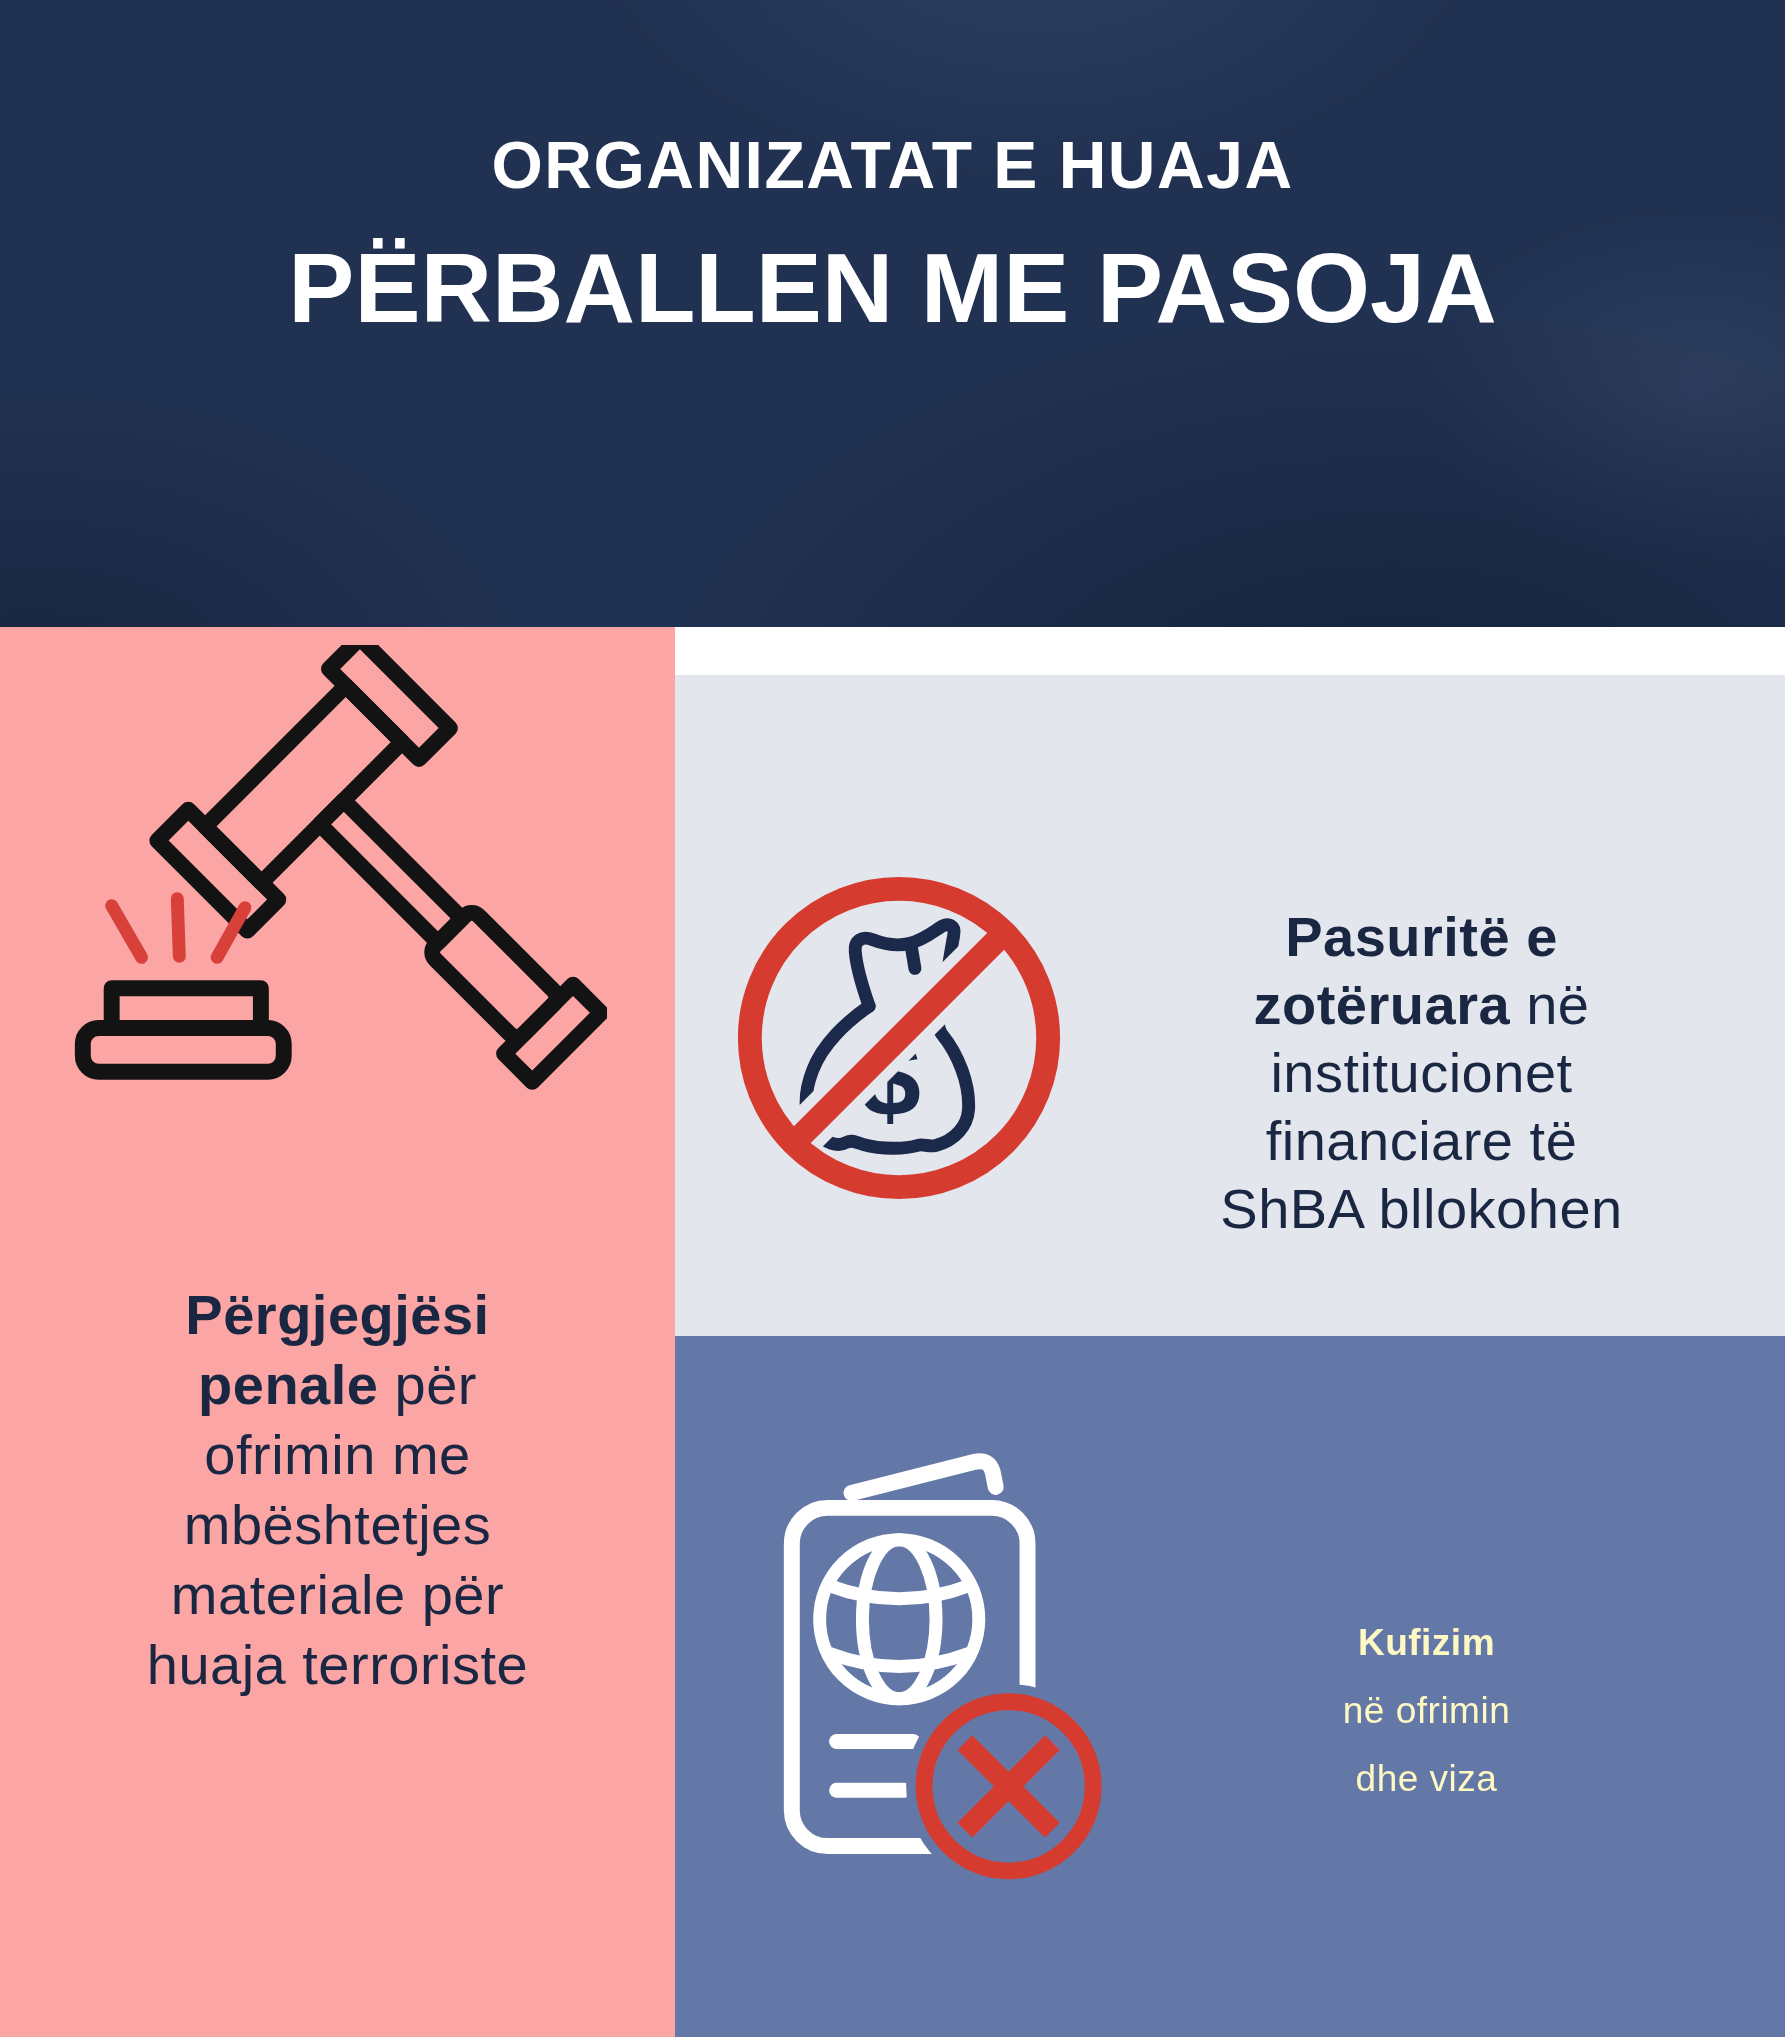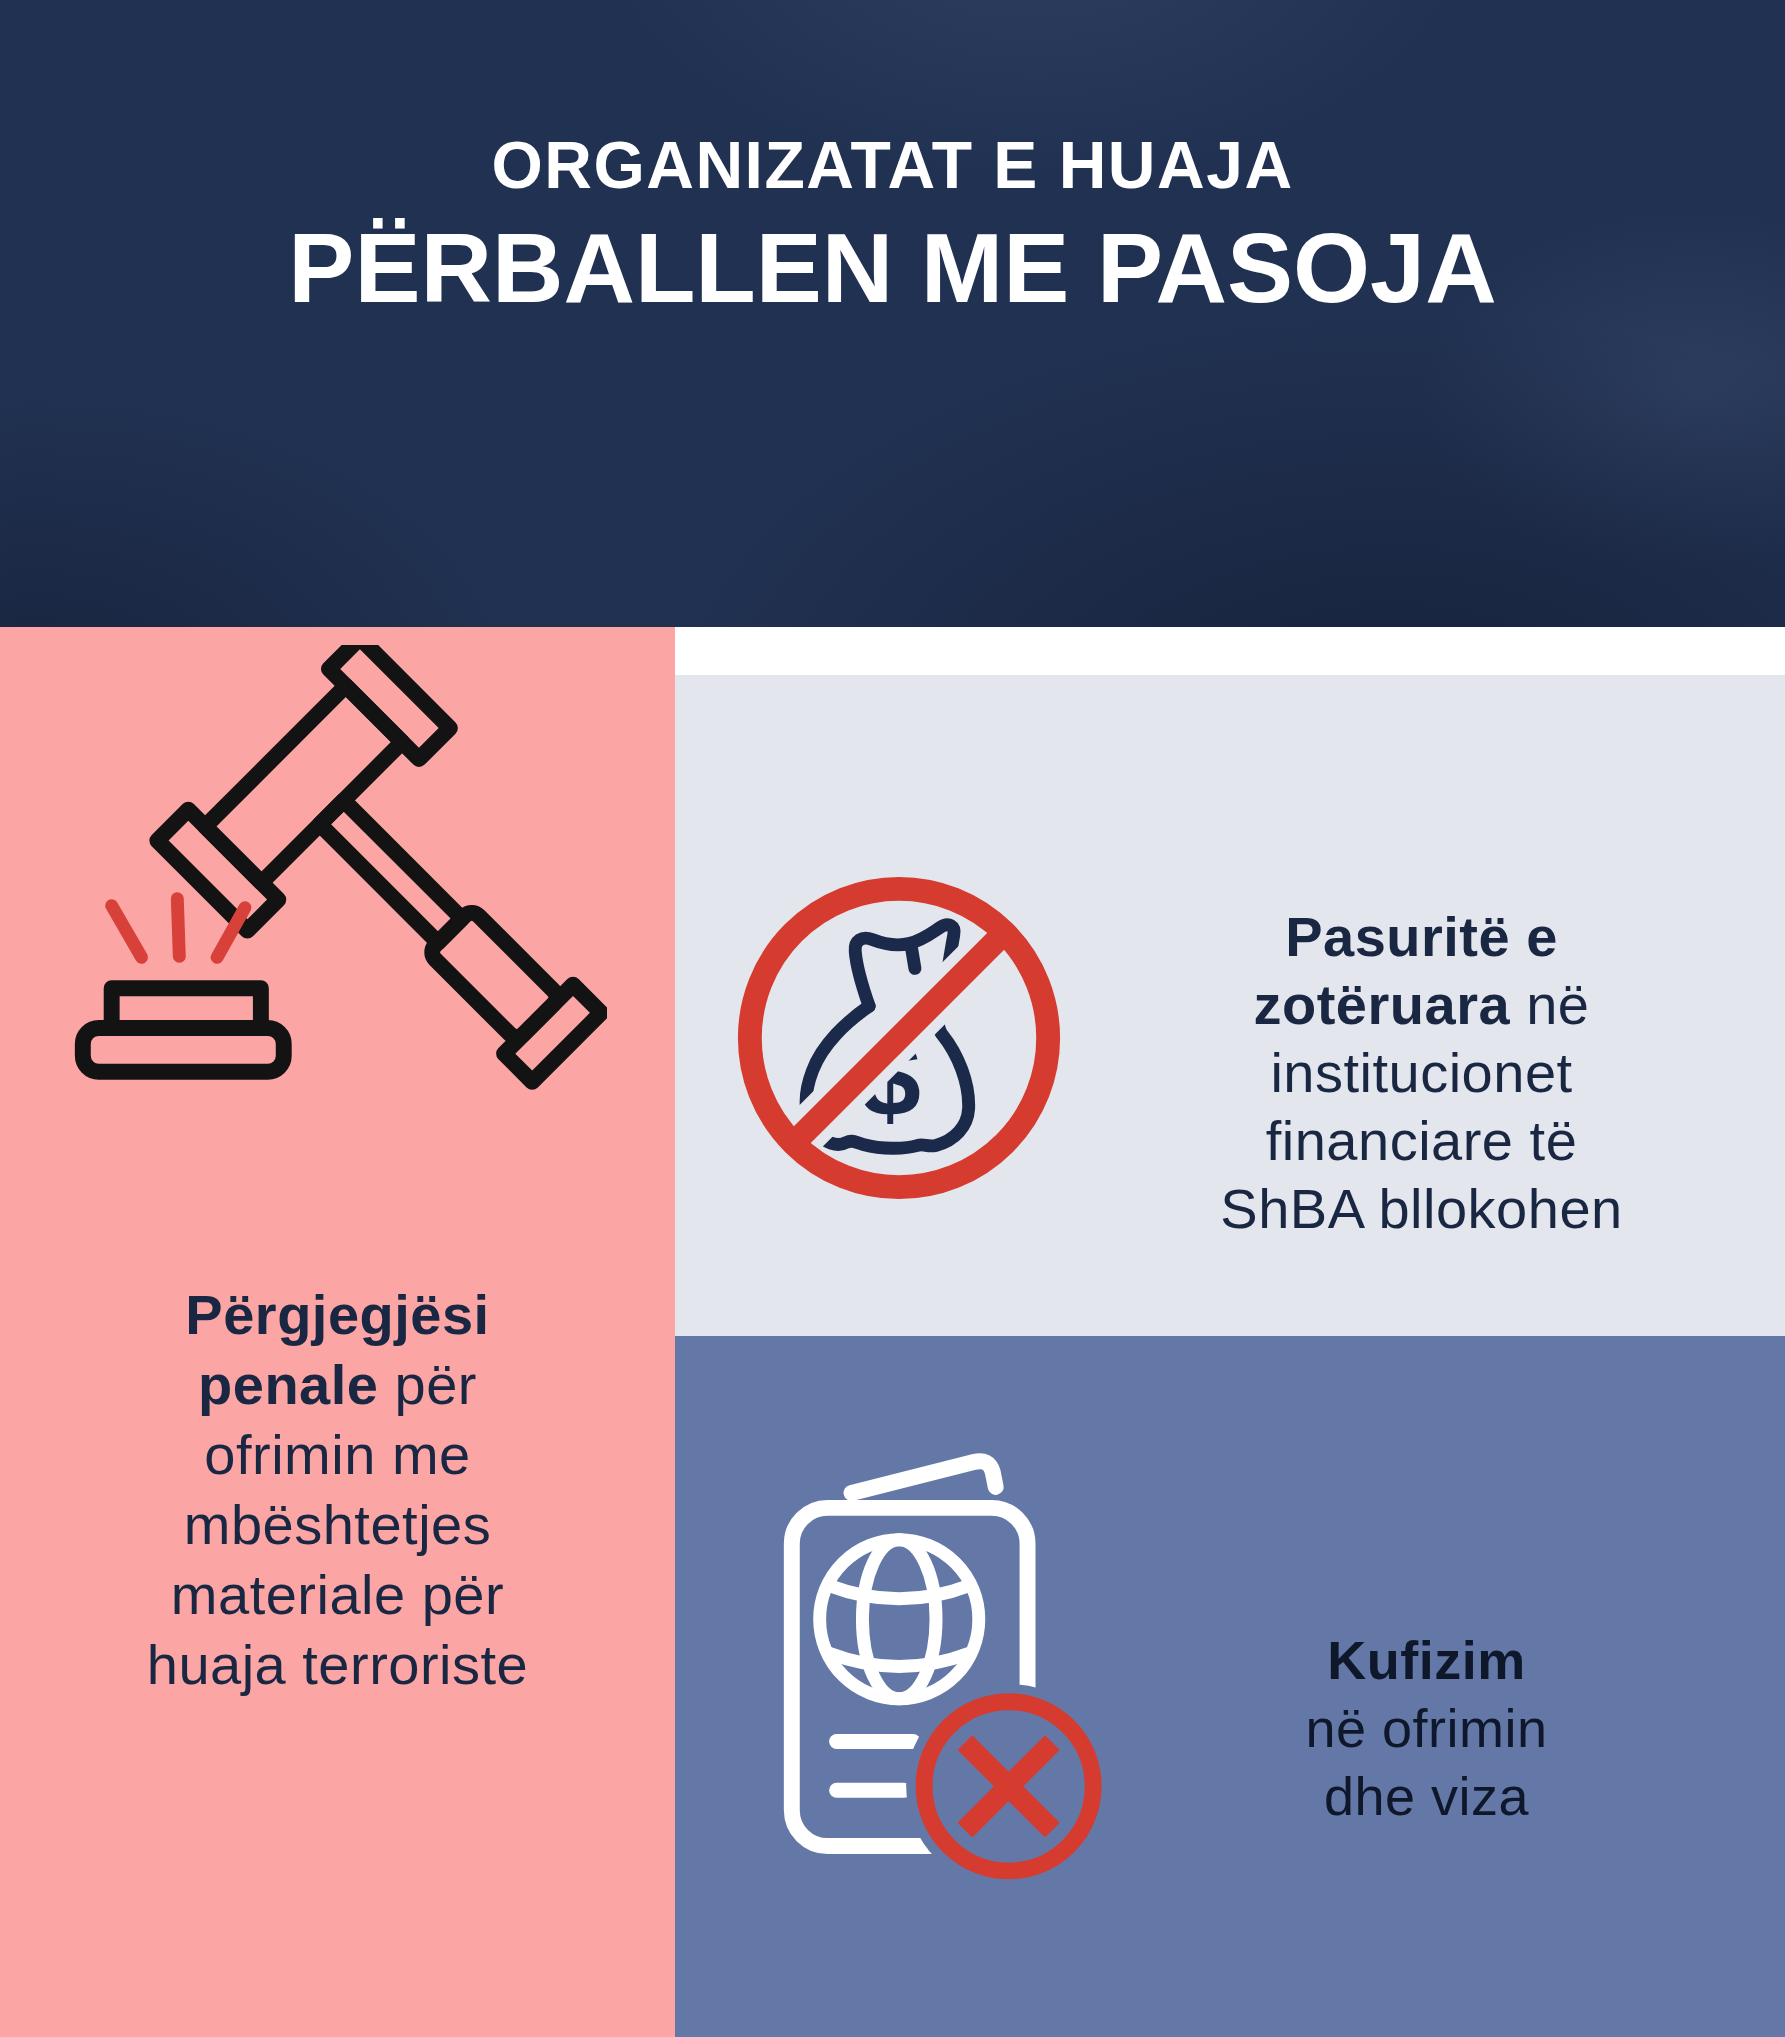--- a/index.html
+++ b/index.html
@@ -22,21 +22,21 @@
       #213151;
     color:#ffffff;
     text-align:center;
   }
   .header .titleblock{padding-top:127px;}
   .title-line{
     font-size:66px;font-weight:700;line-height:77px;letter-spacing:1.5px;
   }
   .subtitle{
     font-size:99px;font-weight:700;line-height:1.05;letter-spacing:0px;
-    margin-top:12px;
+    margin-top:32px;
   }
   
   .panel{position:absolute;}
   .panel-left{
     left:0;top:627px;width:675px;height:1411px;background:#fca5a5;
   }
   .panel-topright{
     left:675px;top:627px;width:1110px;height:709px;background:#e4e6ed;margin-top:48px;
   }
   .panel-bottomright{
@@ -49,21 +49,21 @@
   .txt-criminal{
     left:9px;top:597px;width:657px;
     font-size:56px;line-height:70px;color:#1a2742;
   }
   .txt-assets{
     left:468px;top:172px;width:557px;
     font-size:56px;line-height:68px;color:#1a2742;
   }
   .txt-visa{
     left:473px;top:236px;width:557px;
-    font-size:54px;line-height:68px;color:#0f172a;
+    font-size:37px;line-height:68px;color:#fef9c3;
   }
   .icon{position:absolute;display:block;}
   .icon-gavel{left:50px;top:18px;}
   .icon-moneybag{left:45px;top:184px;}
   .icon-passport{left:82px;top:97px;}
 </style>
 </head>
 <body>
 
 <div class="page">

